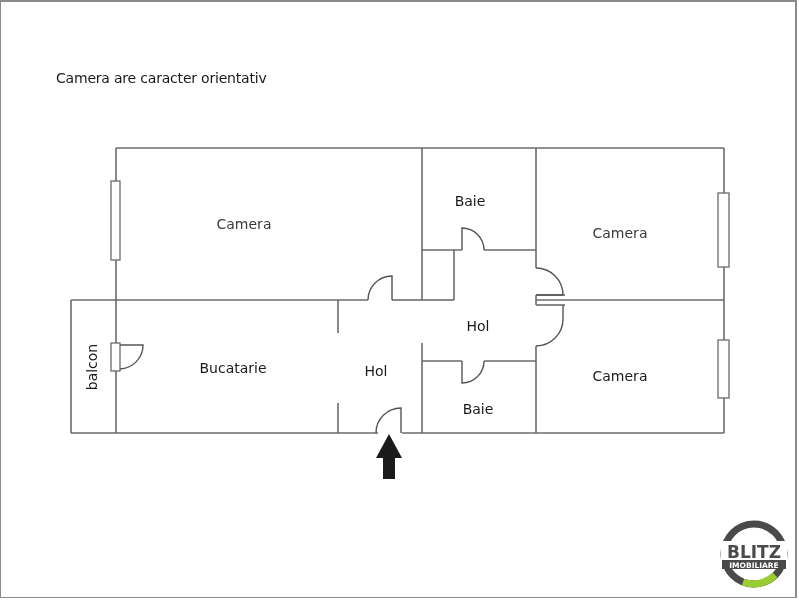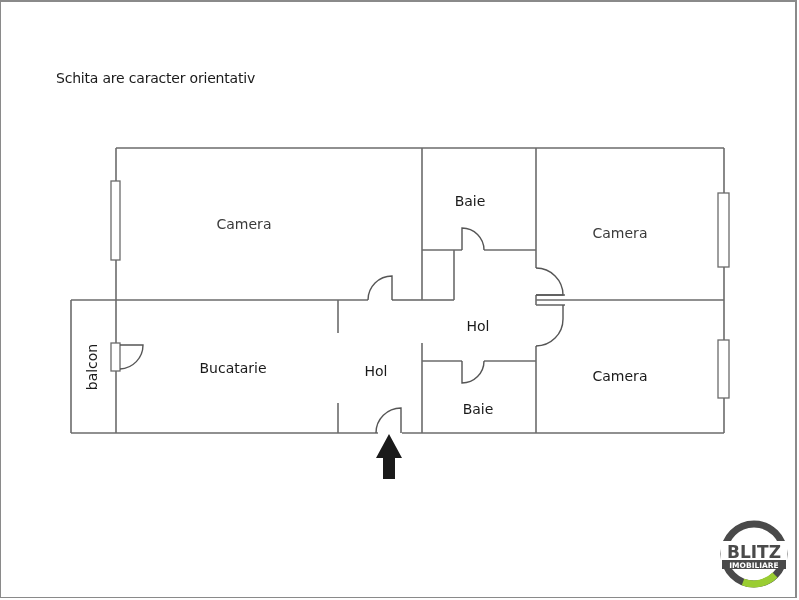--- a/index.html
+++ b/index.html
@@ -12,21 +12,21 @@
     .win { stroke: #6b6b6b; stroke-width: 1.3; fill: #ffffff; }
     .lbl { font-family: "DejaVu Sans", "Liberation Sans", sans-serif; font-size: 14px; fill: #1a1a1a; }
     .lbl.grey { fill: #3a3a3a; }
     .logo { position: absolute; left: 719px; top: 519px; width: 70px; height: 70px; }
   </style>
 </head>
 <body>
 
 <div class="frame"></div>
 
-<div class="note">Schita are caracter orientativ</div>
+<div class="note">Camera are caracter orientativ</div>
 
 <svg class="plan" width="799" height="600" viewBox="0 0 799 600">
 
   <g>
 
     <line class="wall" x1="116" y1="148" x2="724" y2="148"></line>
     <line class="wall" x1="116" y1="148" x2="116" y2="433"></line>
 
     <line class="wall" x1="724" y1="148" x2="724" y2="433"></line>
 

